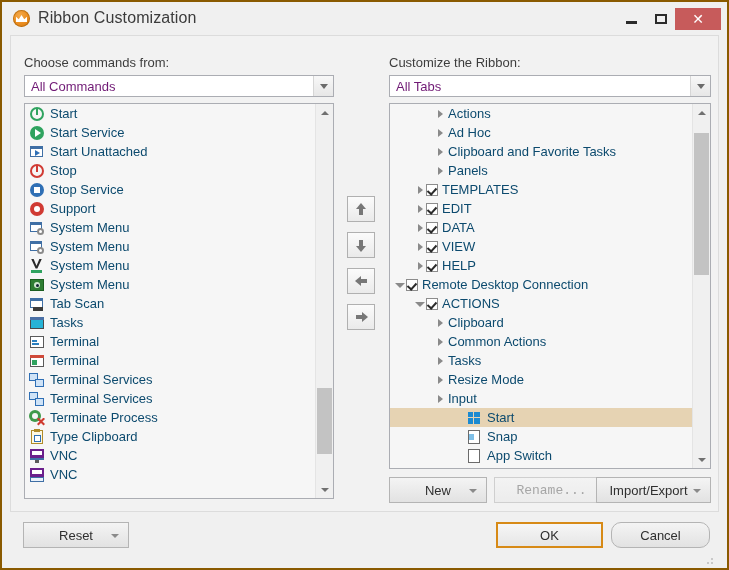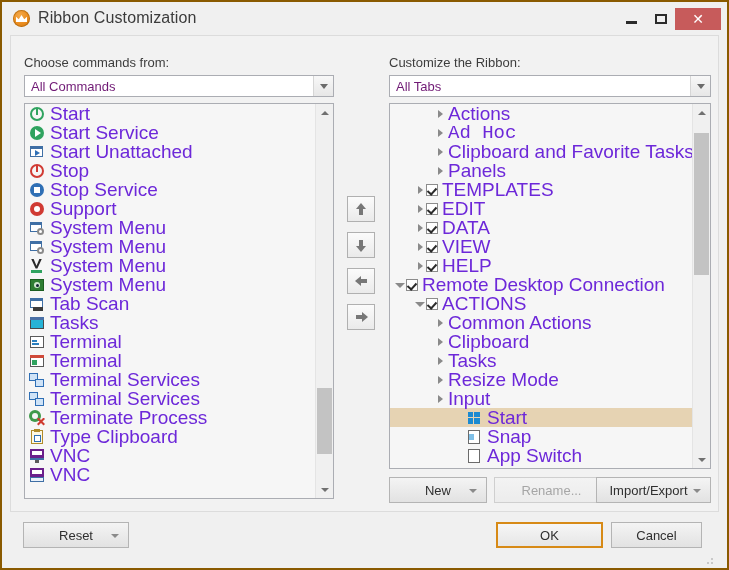--- a/index.html
+++ b/index.html
@@ -77,21 +77,21 @@
   }
   .chev{width:0;height:0;border-left:4px solid transparent;border-right:4px solid transparent;border-top:5px solid #6b6b6b;}
   
   .panel{
     position:absolute;box-sizing:border-box;
     border:1px solid #abadb3;background:#f6f6f6;overflow:hidden;
   }
   .rows{position:absolute;left:0;top:0;right:17px;bottom:0;overflow:hidden;}
   .row{
     height:19px;display:flex;align-items:center;
-    font-size:19px;color:#6d28d9;white-space:nowrap;padding-left:4px;
+    font-size:13px;color:#0c4a6e;white-space:nowrap;padding-left:4px;
   }
   .row.sel{background:#e6d3b3;}
   .row .lbl{margin-left:5px;}
   
   .ico{width:16px;height:16px;flex:0 0 16px;position:relative;}
   
   .sb{
     position:absolute;top:0;right:0;width:17px;bottom:0;
     background:#f0f0f0;border-left:1px solid #e4e4e4;
   }
@@ -387,21 +387,21 @@
           <div class="row" style="padding-left: 44px;">
             <span class="exp">
               <span class="c"></span>
             </span>
             <span class="lbl" style="margin-left: 2px;">Actions</span>
           </div>
           <div class="row" style="padding-left: 44px;">
             <span class="exp">
               <span class="c"></span>
             </span>
-            <span class="lbl" style="margin-left: 2px; font-family: Liberation Mono, monospace;">Ad Hoc</span>
+            <span class="lbl" style="margin-left: 2px;">Ad Hoc</span>
           </div>
           <div class="row" style="padding-left: 44px;">
             <span class="exp">
               <span class="c"></span>
             </span>
             <span class="lbl" style="margin-left: 2px;">Clipboard and Favorite Tasks</span>
           </div>
           <div class="row" style="padding-left: 44px;">
             <span class="exp">
               <span class="c"></span>
@@ -454,27 +454,27 @@
             <span class="exp open">
               <span class="c"></span>
             </span>
             <span class="cbx on"></span>
             <span class="lbl" style="margin-left: 2px;">ACTIONS</span>
           </div>
           <div class="row" style="padding-left: 44px;">
             <span class="exp">
               <span class="c"></span>
             </span>
+            <span class="lbl" style="margin-left: 2px;">Clipboard</span>
+          </div>
+          <div class="row" style="padding-left: 44px;">
+            <span class="exp">
+              <span class="c"></span>
+            </span>
             <span class="lbl" style="margin-left: 2px;">Common Actions</span>
-          </div>
-          <div class="row" style="padding-left: 44px;">
-            <span class="exp">
-              <span class="c"></span>
-            </span>
-            <span class="lbl" style="margin-left: 2px;">Clipboard</span>
           </div>
           <div class="row" style="padding-left: 44px;">
             <span class="exp">
               <span class="c"></span>
             </span>
             <span class="lbl" style="margin-left: 2px;">Tasks</span>
           </div>
           <div class="row" style="padding-left: 44px;">
             <span class="exp">
               <span class="c"></span>
@@ -521,38 +521,38 @@
         <div class="arrow down">
             <span class="ad"></span>
           </div>
       </div>
     </div>
 
     <div class="btn split" style="left:378px;top:441px;width:98px;">
       <span>New</span>
       <span class="dd"></span>
     </div>
-    <div class="btn disabled" style="left:483px;top:441px;width:115px;">
+    <div class="btn disabled" style="left:483px;top:441px;width:115px;font-family:Liberation Mono, monospace;">
       <span>Rename...</span>
     </div>
     <div class="btn split" style="left:585px;top:441px;width:115px;">
       <span style="margin-right:10px;">Import/Export</span>
       <span class="dd"></span>
     </div>
   </div>
 
   <div class="bottombar">
     <div class="btn split" style="left:13px;top:10px;width:106px;">
       <span>Reset</span>
       <span class="dd"></span>
     </div>
     <div class="btn focus" style="left:486px;top:10px;width:107px;">
       <span>OK</span>
     </div>
-    <div class="btn" style="left:601px;top:10px;width:91px;">
+    <div class="btn" style="left:601px;top:10px;width:99px;border-radius:10px;">
       <span>Cancel</span>
     </div>
     <div class="grip">
       <i style="left:8px;top:8px;"></i>
         <i style="left:4px;top:8px;"></i>
         <i style="left:8px;top:4px;"></i>
     </div>
   </div>
 </div>
 

